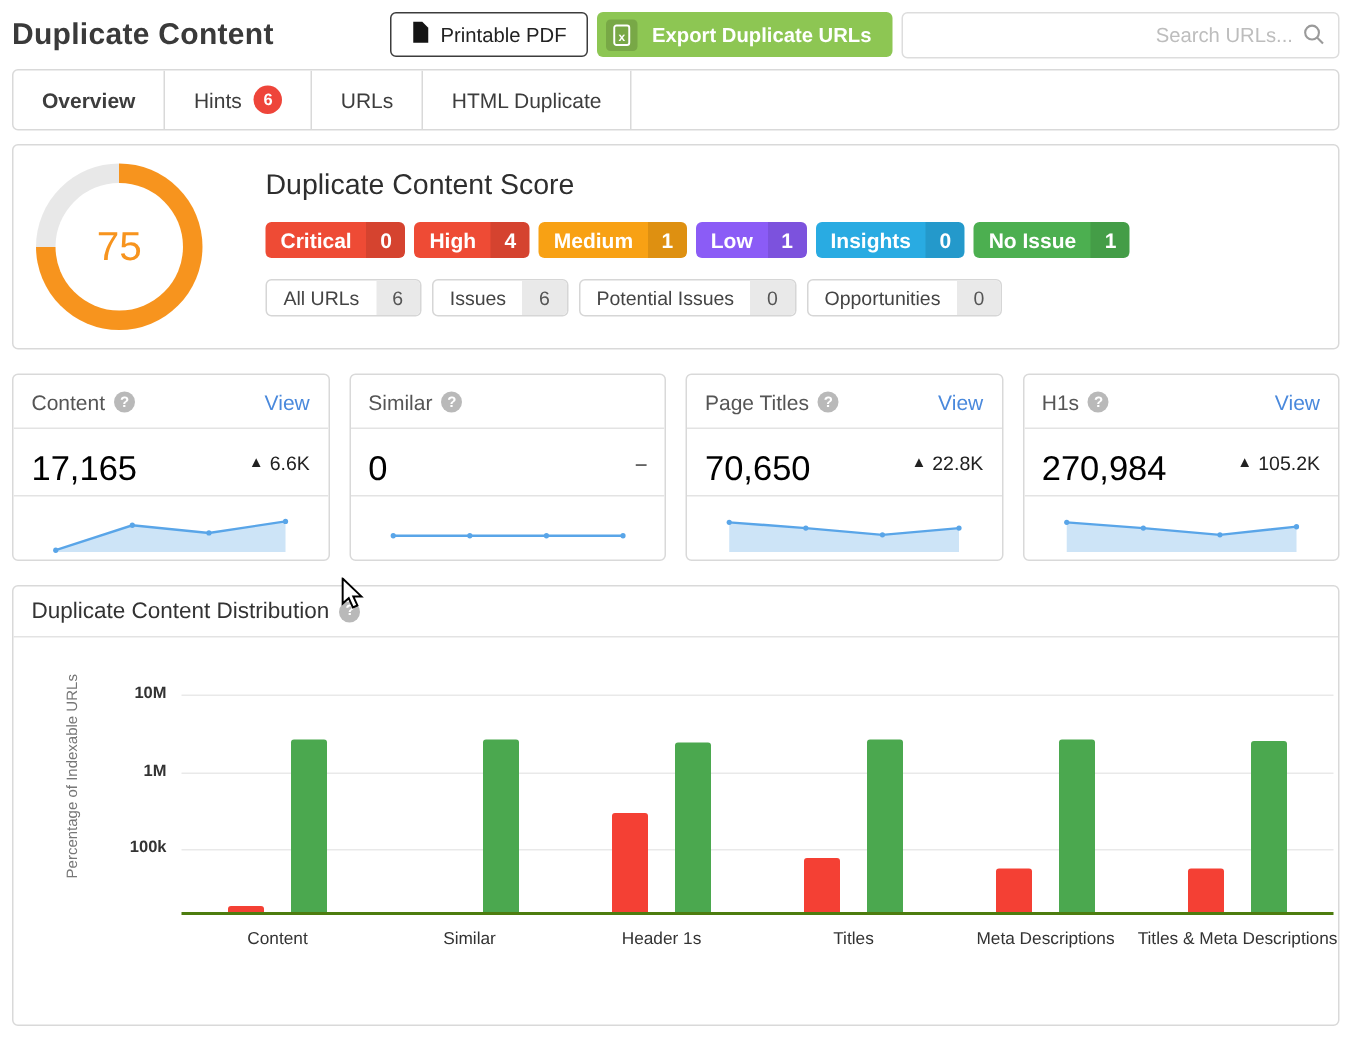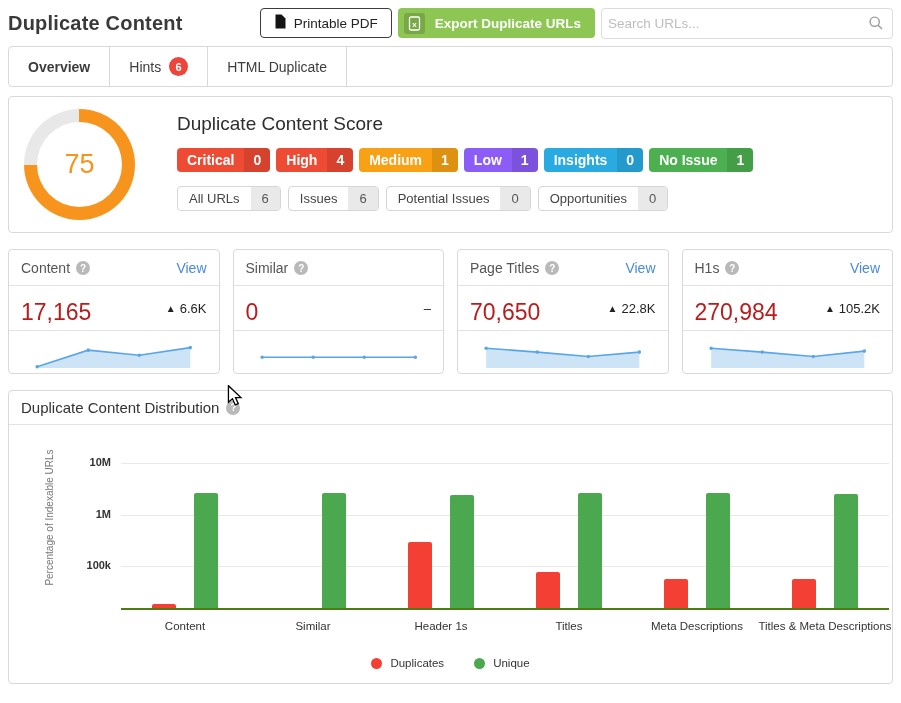--- a/index.html
+++ b/index.html
@@ -22,21 +22,21 @@
   .btn-export {
     display: flex; align-items: center; gap: 10px; border: none; border-radius: 4px; height: 30px;
     padding: 0 14px 0 6px; font-size: 13.5px; font-weight: bold; color: #fff; cursor: pointer;
     font-family: inherit;
   }
   .xl-icon { width: 21px; height: 21px; border-radius: 3px; background: rgba(0,0,0,.15);
     display: flex; align-items: center; justify-content: center; }
   .searchbox { position: relative; width: 292px; }
   .searchbox input {
     width: 100%; height: 31px; border: 1px solid #ddd; border-radius: 4px; padding: 0 30px 0 6px;
-    font-size: 13.5px; color: #555; font-family: inherit; outline: none;
+    font-size: 13.5px; color: #555; font-family: inherit; outline: none; text-align: right;
   }
   .searchbox input::placeholder { color: #bdbdbd; }
   .search-glyph { position: absolute; right: 9px; top: 7px; }
 
   
   .tabbar {
     margin: 2px 8px 0 8px; border: 1px solid #d9d9d9; border-radius: 4px; background: #fff;
     display: flex; height: 41px; overflow: hidden;
   }
   .tab { display: flex; align-items: center; gap: 8px; padding: 0 19px; font-size: 14px; color: #3d3d3d;
@@ -73,21 +73,21 @@
   .stat-row { display: flex; gap: 13px; margin-bottom: 16px; }
   .stat-card { flex: 1; overflow: hidden; }
   .stat-head { display: flex; align-items: center; padding: 10px 12px 9px 12px; border-bottom: 1px solid #e3e3e3; }
   .stat-title { font-size: 14px; color: #555; margin-right: 6px; }
   .qicon { width: 14px; height: 14px; border-radius: 50%; background: #b9b9b9; color: #fff;
     font-size: 10px; font-weight: bold; display: inline-flex; align-items: center; justify-content: center;
     cursor: pointer; flex: none; }
   .view-link { margin-left: auto; font-size: 14px; color: #4a89dc; text-decoration: none; cursor: pointer; }
   .stat-value-row { display: flex; align-items: center; padding: 8px 12px; height: 45px;
     border-bottom: 1px solid #e3e3e3; }
-  .stat-value { font-size: 23px; color: #b91c1c; margin-top: 8px; }
+  .stat-value { font-size: 23px; color: #000000; margin-top: 8px; }
   .stat-delta { margin-left: auto; font-size: 13px; color: #222; display: flex; align-items: center; gap: 4px; }
   .delta-arrow { font-size: 10px; }
   .spark-wrap { padding: 1px 9px; }
   .spark { width: 100%; height: 40px; display: block; }
 
   
   .dist-card { margin-bottom: 12px; }
   .dist-head { display: flex; align-items: center; gap: 7px; padding: 8px 12px; border-bottom: 1px solid #e3e3e3; }
   .dist-title { font-size: 15px; color: #333; }
   .chart-region { position: relative; height: 258px; }
@@ -146,20 +146,24 @@
   </div>
 
   <div class="tabbar">
     <div class="tab active">
       <span>Overview</span>
 
     </div>
     <div class="tab">
       <span>Hints</span>
       <span class="tab-badge">6</span>
+    </div>
+    <div class="tab">
+      <span>URLs</span>
+
     </div>
     <div class="tab">
       <span>HTML Duplicate</span>
 
     </div>
   </div>
 
   <div class="content">
 
     <div class="card score-card">
@@ -345,30 +349,20 @@
             <div class="bar" style="left: 415px; height: 36.0043px; background: rgb(244, 64, 52);"></div>
             <div class="bar" style="left: 457px; height: 114.856px; background: rgb(75, 168, 79);"></div>
             <div class="xtick" style="left: 378px;">Titles</div>
             <div class="bar" style="left: 543px; height: 29.1492px; background: rgb(244, 64, 52);"></div>
             <div class="bar" style="left: 585px; height: 114.856px; background: rgb(75, 168, 79);"></div>
             <div class="xtick" style="left: 506px;">Meta Descriptions</div>
             <div class="bar" style="left: 671px; height: 29.1492px; background: rgb(244, 64, 52);"></div>
             <div class="bar" style="left: 713px; height: 114.385px; background: rgb(75, 168, 79);"></div>
             <div class="xtick" style="left: 634px;">Titles &amp; Meta Descriptions</div>
           </div>
-        <div class="legend">
-          <div class="legend-item">
-            <span class="legend-dot" style="background: rgb(244, 64, 52);"></span>
-            <span>Duplicates</span>
-          </div>
-          <div class="legend-item">
-            <span class="legend-dot" style="background: rgb(75, 168, 79);"></span>
-            <span>Unique</span>
-          </div>
-        </div>
       </div>
     </div>
   </div>
 
   <div class="cursor">
     <svg width="16" height="21" viewBox="0 0 11 16">
       <path d="M0.5 0.5 L0.5 13.2 L3.6 10.5 L5.7 15.2 L8 14.2 L5.9 9.6 L10 9.6 Z" fill="#fff" stroke="#000" stroke-width="1"></path>
     </svg>
   </div>
 </div>

